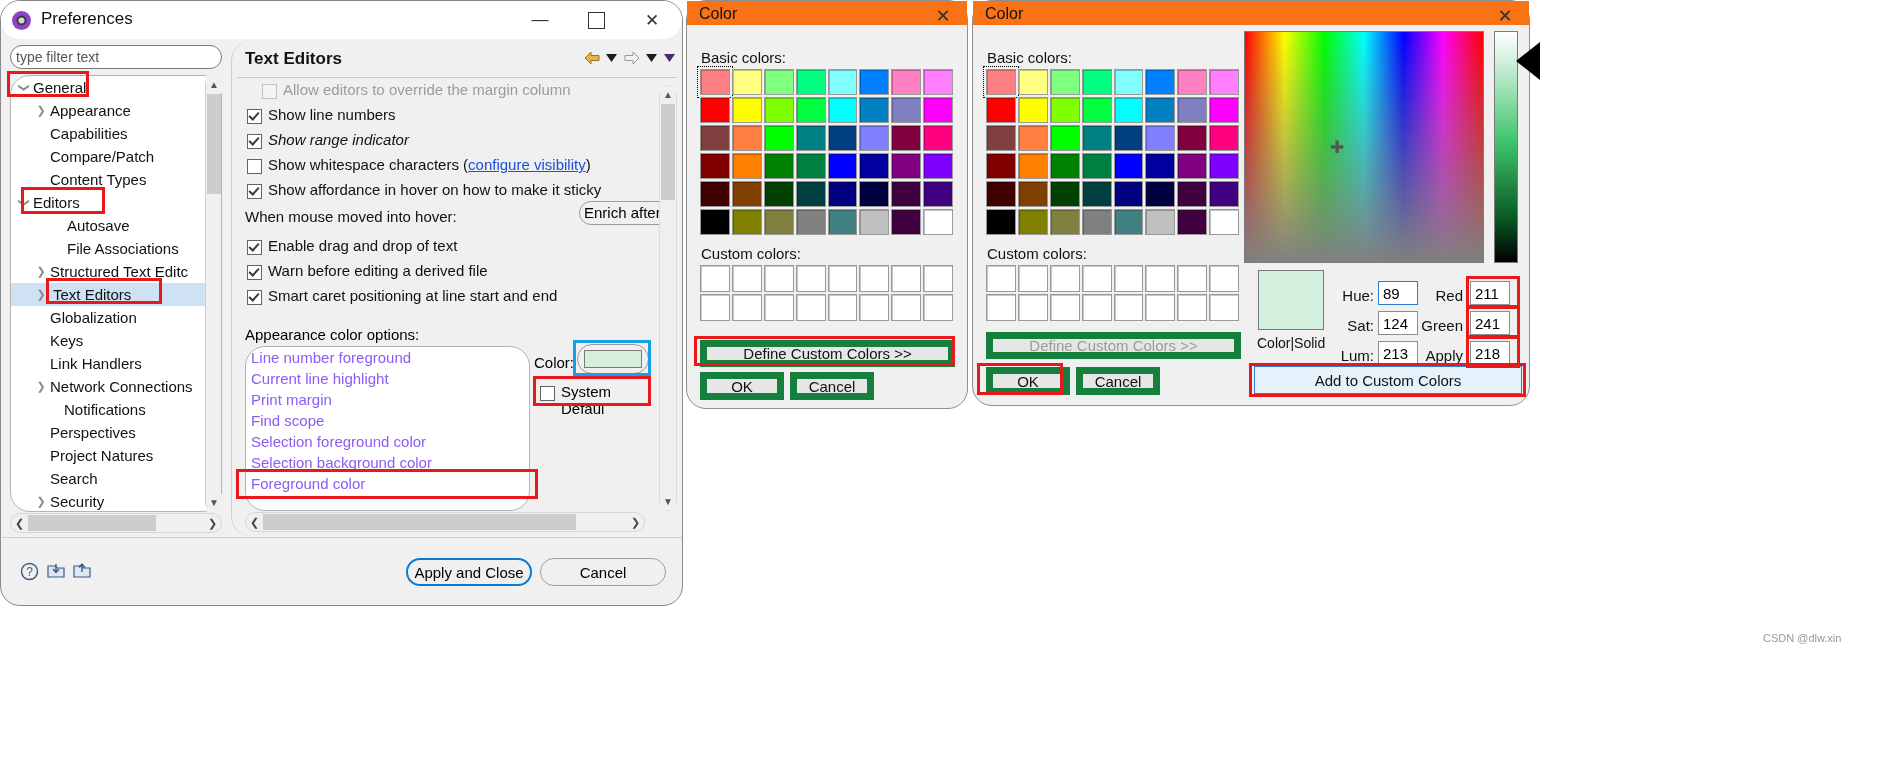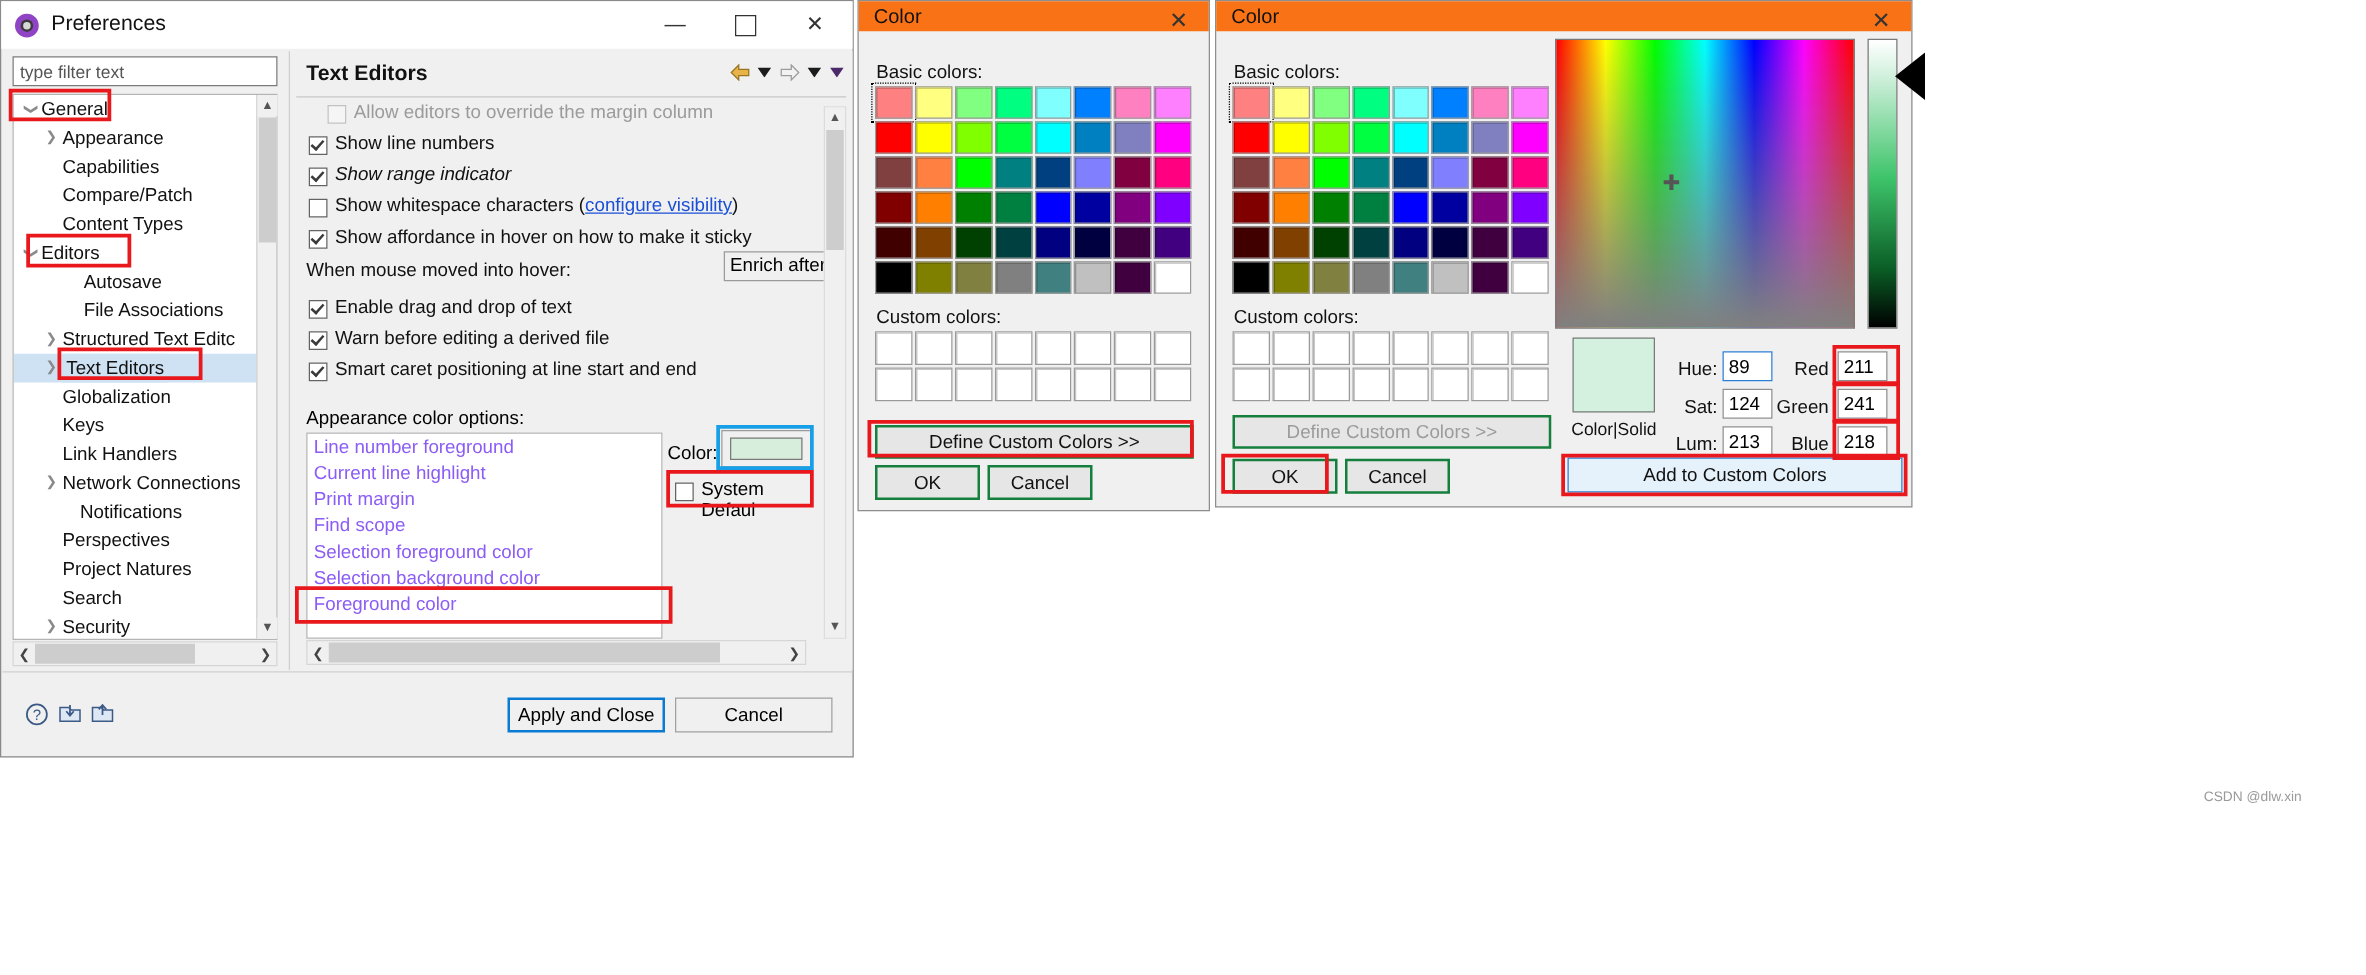--- a/index.html
+++ b/index.html
@@ -1,18 +1,18 @@
 <!DOCTYPE html>
 <html><head>
 <meta charset="utf-8">
 <style>
   html,body{margin:0;padding:0;background:#ffffff;}
   body{width:1893px;height:780px;position:relative;overflow:hidden;
        font-family:"Liberation Sans","DejaVu Sans",sans-serif;font-size:15px;color:#000;}
-  .abs{position:absolute;}
+  .abs{position:absolute;border-radius:20px;}
 
   
   #prefs{left:0;top:0;width:683px;height:606px;background:#f0f0f0;border:1px solid #8a8a8a;box-sizing:border-box;}
   #prefs-title{left:0;top:0;width:681px;height:38px;background:#ffffff;}
   .pt-icon{left:10px;top:9px;width:21px;height:21px;}
   .pt-text{left:40px;top:8px;font-size:17px;color:#111;}
   .wbtn{top:0;height:38px;width:54px;display:flex;align-items:center;justify-content:center;color:#333;font-size:17px;}
   #wb-min{left:512px;} #wb-max{left:568px;} #wb-close{left:624px;}
 
   #filter{left:9px;top:44px;width:212px;height:24px;background:#fff;border:1px solid #7a7a7a;box-sizing:border-box;
@@ -78,21 +78,21 @@
   .cdlg{background:#f0f0f0;border:1px solid #8e8e8e;box-sizing:border-box;}
   .cdlg-title{position:absolute;left:0;top:0;height:24px;background:#f97316;width:100%;}
   .cdlg-title .tt{position:absolute;left:12px;top:4px;font-size:16px;color:#111;}
   .cdlg-title .xx{position:absolute;top:2px;width:40px;height:26px;display:flex;align-items:center;justify-content:center;font-size:18px;color:#333;}
   .seclabel{position:absolute;font-size:15px;color:#111;}
   .swgrid{position:absolute;display:grid;grid-template-columns:repeat(8,1fr);grid-auto-rows:26px;gap:2px;}
   .sw{border:1px solid #9a9a9a;box-shadow:inset 1px 1px 0 rgba(0,0,0,.25);box-sizing:border-box;}
   .sw.focus{outline:1px dotted #000;outline-offset:2px;}
   .cgrid{position:absolute;display:grid;grid-template-columns:repeat(8,1fr);grid-auto-rows:27px;gap:2px;}
   .cw{border:1px solid #9a9a9a;background:#fff;box-shadow:inset 1px 1px 0 rgba(0,0,0,.22);box-sizing:border-box;}
-  .btn{position:absolute;background:#e6e6e6;border:2px solid #15803d;box-sizing:border-box;font-size:15px;
+  .btn{position:absolute;background:#e6e6e6;border:7px solid #15803d;box-sizing:border-box;font-size:15px;
        display:flex;align-items:center;justify-content:center;color:#111;}
   .btn.dis{color:#9b9b9b;}
 
   
   #dlg1{left:686px;top:0;width:282px;height:409px;}
   
   #dlg2{left:972px;top:0;width:558px;height:406px;}
 
   .fieldlbl{position:absolute;font-size:15px;color:#111;text-align:right;}
   .fieldbox{position:absolute;width:40px;height:24px;background:#fff;border:1px solid #8e8e8e;box-sizing:border-box;
@@ -489,21 +489,21 @@
 <input class="fieldbox hi" style="left: 1378px; top: 281px;" value="89">
 <div class="fieldlbl" style="left:1330px;top:317px;width:44px;">Sat:</div>
 <input class="fieldbox" style="left: 1378px; top: 311px;" value="124">
 <div class="fieldlbl" style="left:1330px;top:347px;width:44px;">Lum:</div>
 <input class="fieldbox" style="left: 1378px; top: 341px;" value="213">
 
 <div class="fieldlbl" style="left:1405px;top:287px;width:58px;">Red</div>
 <input class="fieldbox" style="left: 1470px; top: 281px;" value="211">
 <div class="fieldlbl" style="left:1398px;top:317px;width:65px;">Green</div>
 <input class="fieldbox" style="left: 1470px; top: 311px;" value="241">
-<div class="fieldlbl" style="left:1405px;top:347px;width:58px;">Blue</div>
+<div class="fieldlbl" style="left:1405px;top:347px;width:58px;">Apply</div>
 <input class="fieldbox" style="left: 1470px; top: 341px;" value="218">
 
 <div class="btn" style="left:1254px;top:366px;width:268px;height:28px;background:#e5f1fb;border:1px solid #2a7fd4;">Add to Custom Colors</div>
 
 <div class="rb" style="left:7px;top:71px;width:82px;height:26px;"></div>
 <div class="rb" style="left:21px;top:187px;width:84px;height:27px;"></div>
 <div class="rb" style="left:46px;top:278px;width:116px;height:26px;"></div>
 <div class="rb" style="left:236px;top:469px;width:302px;height:30px;"></div>
 <div class="bb" style="left:573px;top:340px;width:78px;height:36px;"></div>
 <div class="rb" style="left:533px;top:376px;width:118px;height:30px;"></div>

